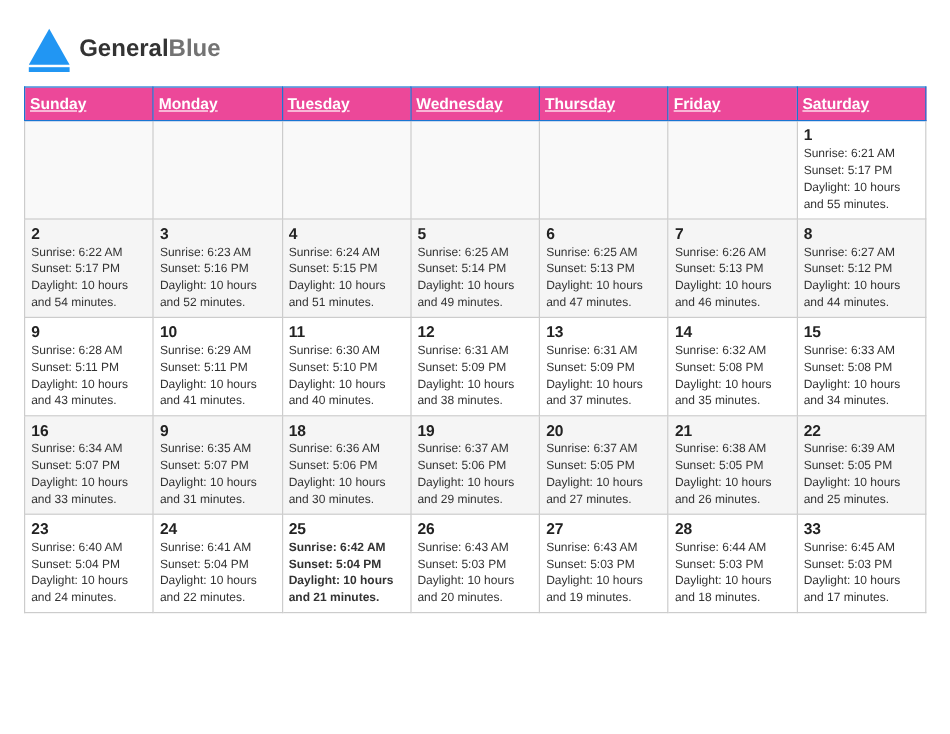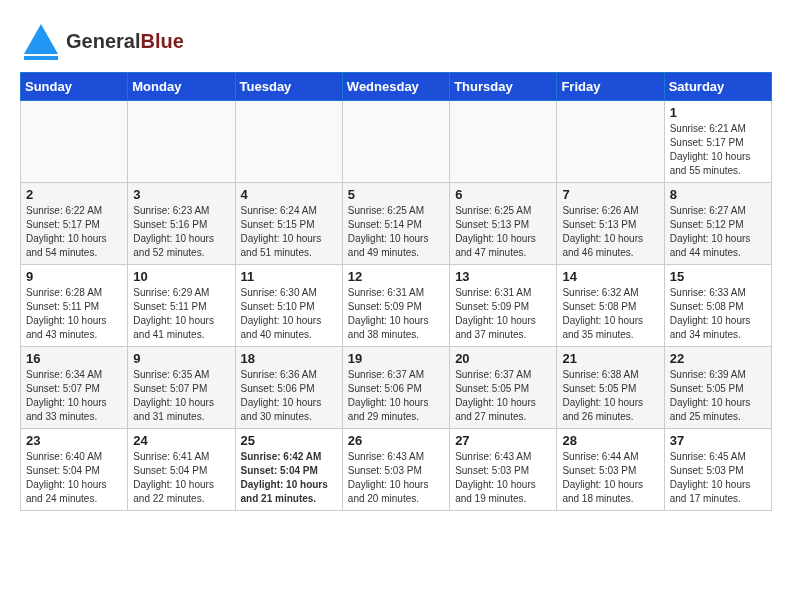--- a/index.html
+++ b/index.html
@@ -31,27 +31,28 @@
     }
     .location-title {
       font-size: 16px;
       color: #444;
     }
     table {
       width: 100%;
       border-collapse: collapse;
     }
     thead tr th {
-      background: #1d4ed8;
+      background: #ec4899;
       color: #fff;
       font-size: 13px;
       font-weight: bold;
       padding: 6px 4px;
       text-align: left;
       border: 1px solid #1976D2;
+      text-decoration: underline;
     }
     tbody tr td {
       border: 1px solid #ccc;
       vertical-align: top;
       padding: 4px 5px;
       font-size: 10.5px;
       color: #333;
       width: calc(100% / 7);
       min-height: 70px;
       height: 70px;
@@ -92,21 +93,21 @@
 <div class="header-area">
   <div class="logo">
     <div class="logo-wrapper">
 
       <svg width="42" height="42" viewBox="0 0 42 42">
         <polygon points="21,4 38,34 4,34" fill="#2196F3"></polygon>
         <rect x="4" y="36" width="34" height="4" fill="#2196F3"></rect>
       </svg>
       <div>
         <div style="font-size:20px;font-weight:bold;color:#333;line-height:1.1;">
-          General<span style="color:#7f1d1d;">Blue</span>
+          General<span style="color:#737373;">Blue</span>
         </div>
       </div>
     </div>
   </div>
   <div class="title-area">
     <div class="month-title"></div>
     <div class="location-title"></div>
   </div>
 </div>
 
@@ -300,20 +301,20 @@
 Sunset: 5:03 PM
 Daylight: 10 hours and 19 minutes.</div>
         </td>
         <td>
           <span class="day-number">28</span>
           <div class="day-info" style="white-space: pre-line;">Sunrise: 6:44 AM
 Sunset: 5:03 PM
 Daylight: 10 hours and 18 minutes.</div>
         </td>
         <td>
-          <span class="day-number">37</span>
+          <span class="day-number">33</span>
           <div class="day-info" style="white-space: pre-line;">Sunrise: 6:45 AM
 Sunset: 5:03 PM
 Daylight: 10 hours and 17 minutes.</div>
         </td>
       </tr>
     </tbody>
 </table>
 
 </body></html>

